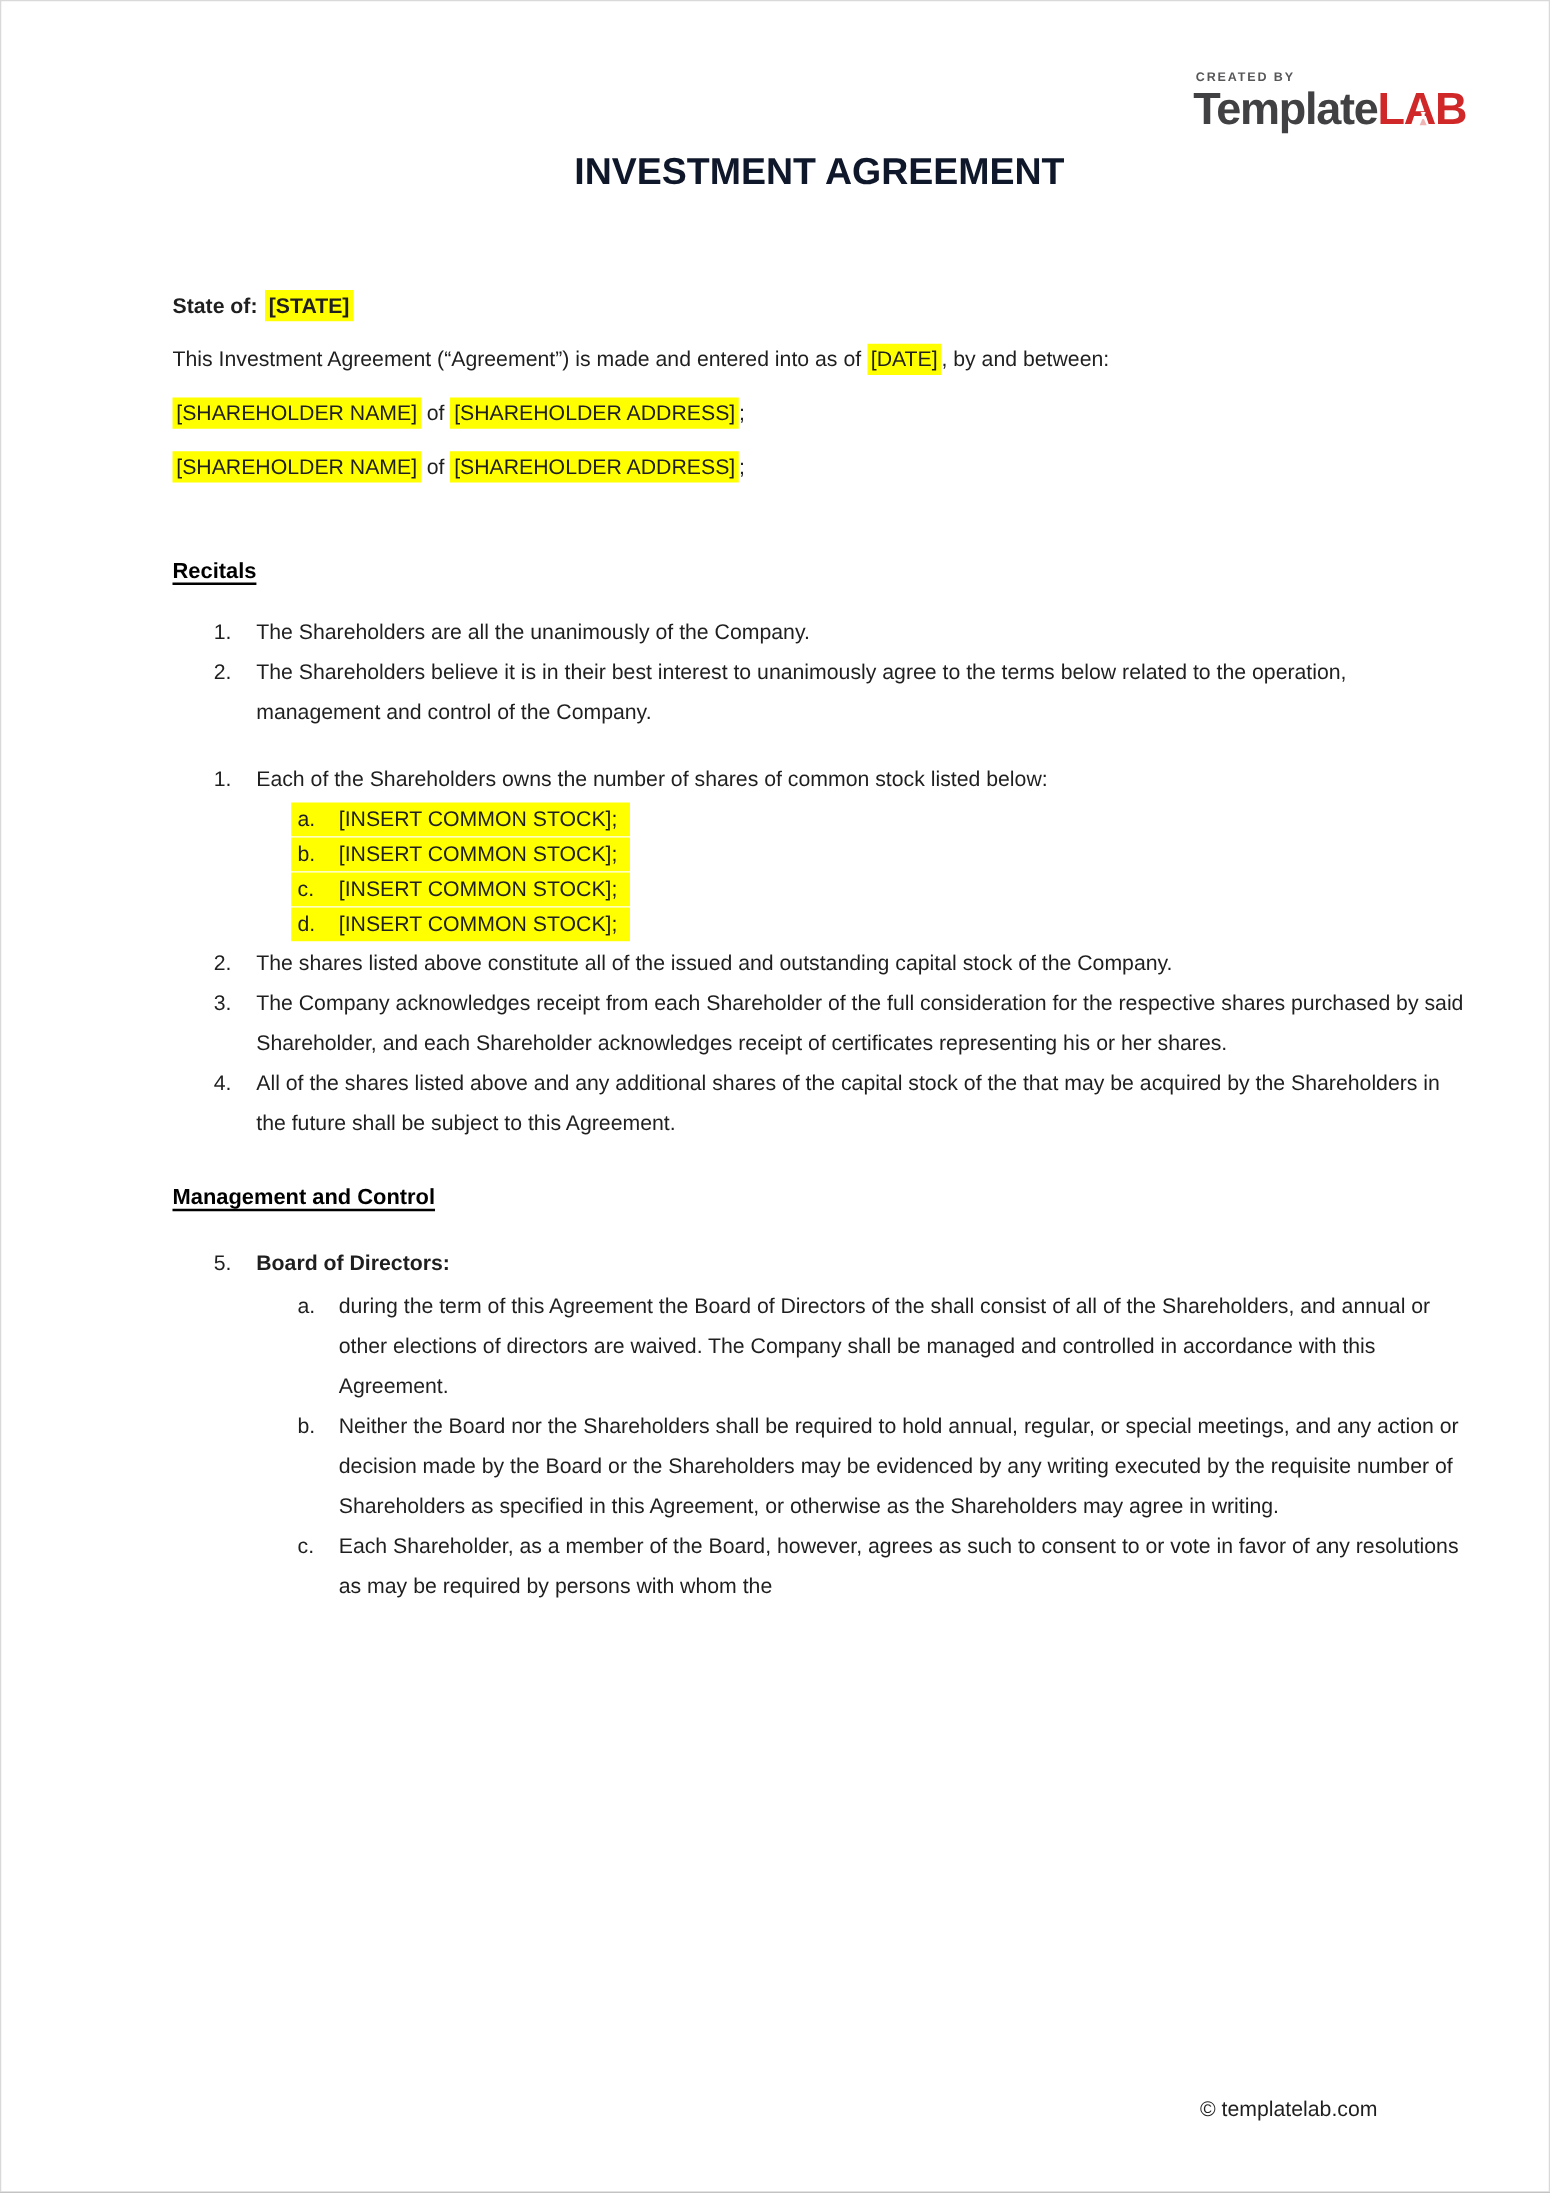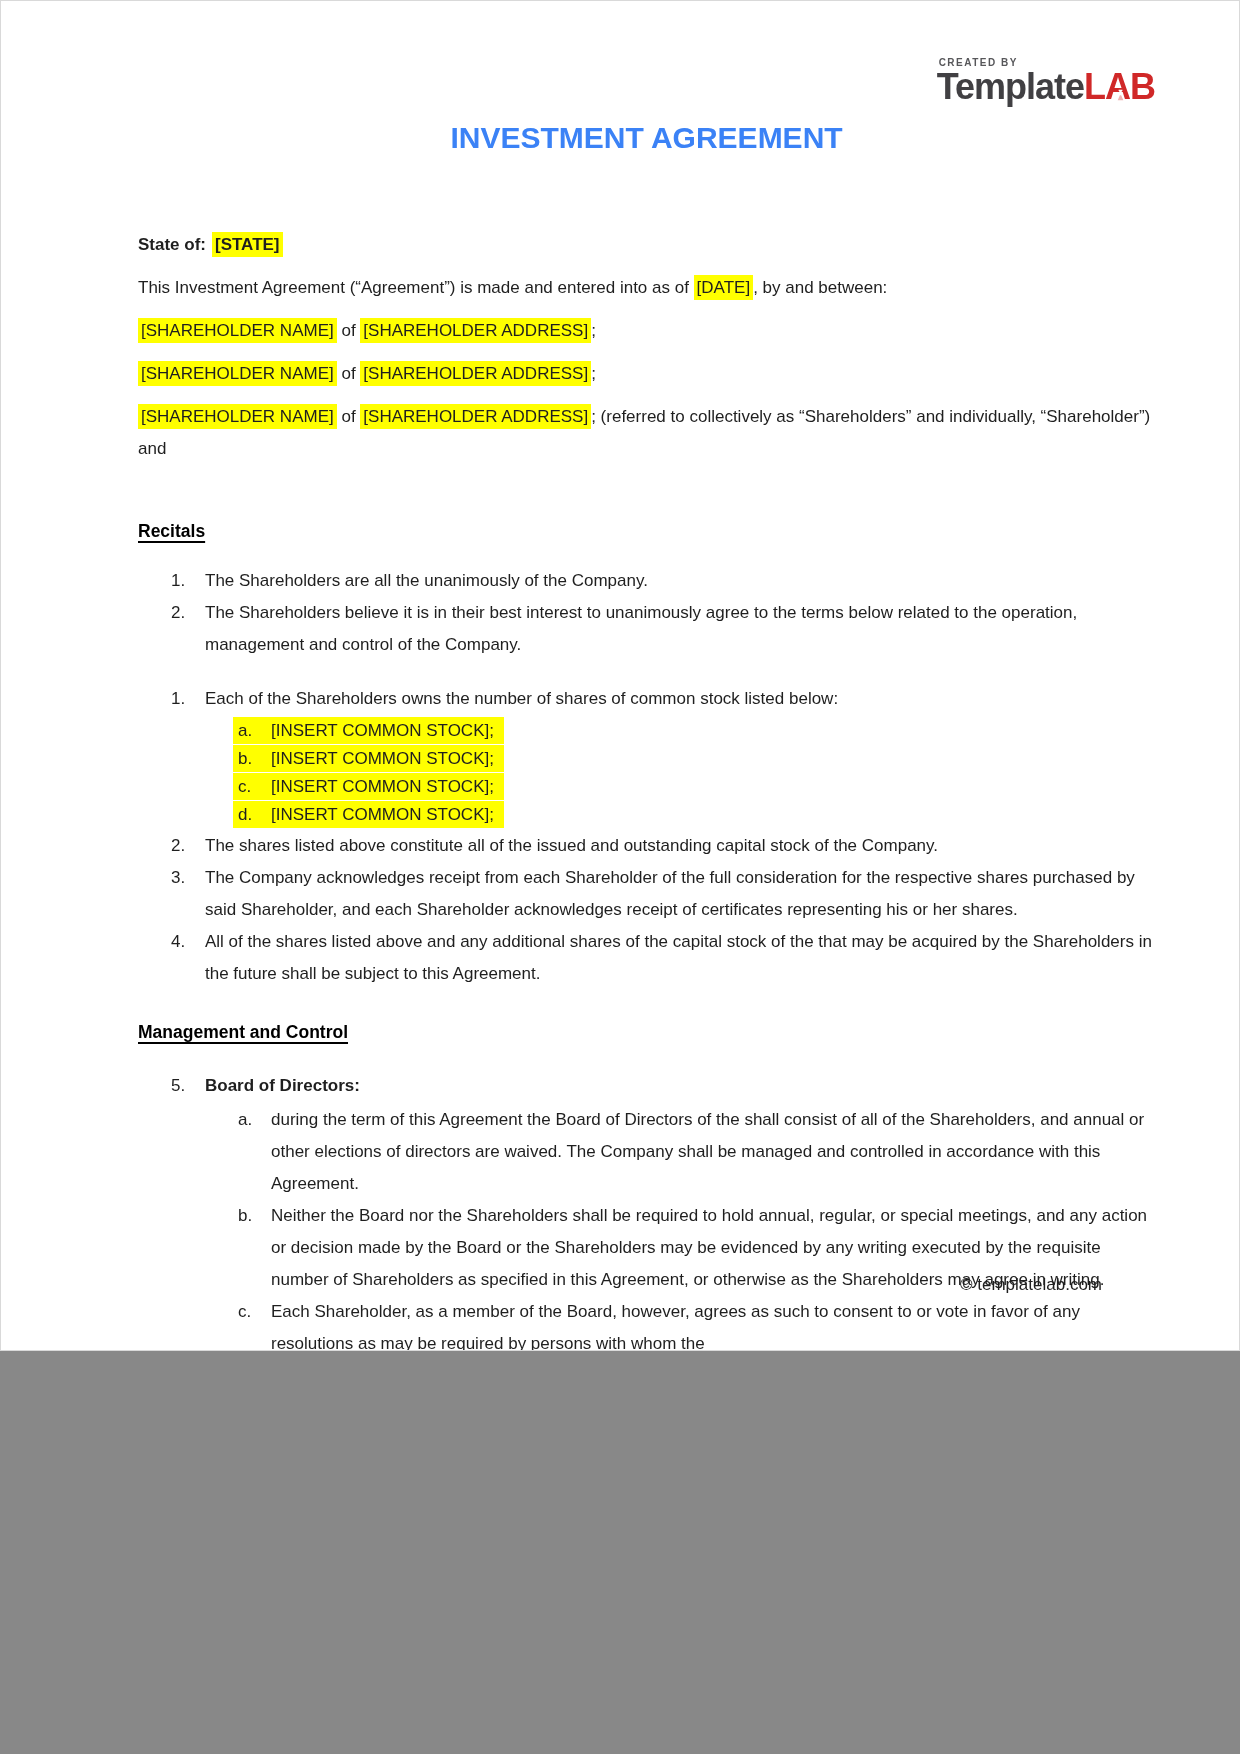--- a/index.html
+++ b/index.html
@@ -1,25 +1,25 @@
 <!DOCTYPE html>
 <html><head>
 <meta charset="utf-8">
 <style>
   * { margin: 0; padding: 0; box-sizing: border-box; }
   html, body { background: #888; }
   .page {
-    width: 1240px; height: 1351px;
+    width: 1240px; height: 1754px;
     margin: 0 auto;
     background: #ffffff;
     border: 1px solid #d9d9d9;
     font-family: "Liberation Sans", sans-serif;
     color: #1f1f1f;
     position: relative;
-    padding: 56px 84px 0 137px;
+    padding: 56px 66px 0 137px;
     overflow: hidden;
   }
   
   .logo-wrap { display: flex; justify-content: flex-end; }
   .logo { display: inline-block; text-align: left; }
   .logo .created-by {
     font-size: 10px; font-weight: bold; letter-spacing: 1.5px;
     color: #57575a; margin-bottom: 1px; padding-left: 2px;
   }
   .logo .brand { font-size: 36px; font-weight: bold; letter-spacing: -1px; line-height: 1; }
@@ -28,21 +28,21 @@
   .brand-lab .flask-svg {
     position: absolute; left: 50%; bottom: 3px; transform: translateX(-46%);
     width: 13px; height: 15px; pointer-events: none;
   }
   
   .doc-title {
     text-align: center;
     font-size: 30px; font-weight: bold;
     margin-top: 16px;
     letter-spacing: 0px;
-    color: #3b82f6;
+    color: #0f172a;
   }
   
   .body-area { font-size: 17px; line-height: 32px; }
   .state-line { margin-top: 74px; font-weight: bold; }
   .state-line .hl { margin-left: 6px; }
   p.para { margin-top: 11px; margin-bottom: 11px; }
   .intro { margin-top: 30px; }
   .hl { background: #ffff00; padding: 3px 3px; text-align: center; }
   
   .heading {
@@ -98,21 +98,20 @@
   <div class="body-area">
 
     <p class="state-line"><span>State of:</span><span class="hl">[STATE]</span></p>
 
     <p class="para intro"><span>This Investment Agreement (“Agreement”) is made and entered into as of </span><span class="hl">[DATE]</span><span>, by and between:</span></p>
 
     <p class="para"><span class="hl">[SHAREHOLDER NAME]</span><span> of </span><span class="hl">[SHAREHOLDER ADDRESS]</span><span>;</span></p>
 
     <p class="para"><span class="hl">[SHAREHOLDER NAME]</span><span> of </span><span class="hl">[SHAREHOLDER ADDRESS]</span><span>;</span></p>
 
-    <p class="para"><span class="hl">[SHAREHOLDER NAME]</span><span> of </span><span class="hl">[SHAREHOLDER ADDRESS]</span><span>; (referred to collectively as “Shareholders” and individually, “Shareholder”) and</span></p>
 
 
     <h2 class="heading h-recitals">Recitals</h2>
     <div class="ol">
       <div class="li">
           <span class="num">1.</span>
           <span class="txt">The Shareholders are all the unanimously of the Company.</span>
         </div>
       <div class="li">
           <span class="num">2.</span>

